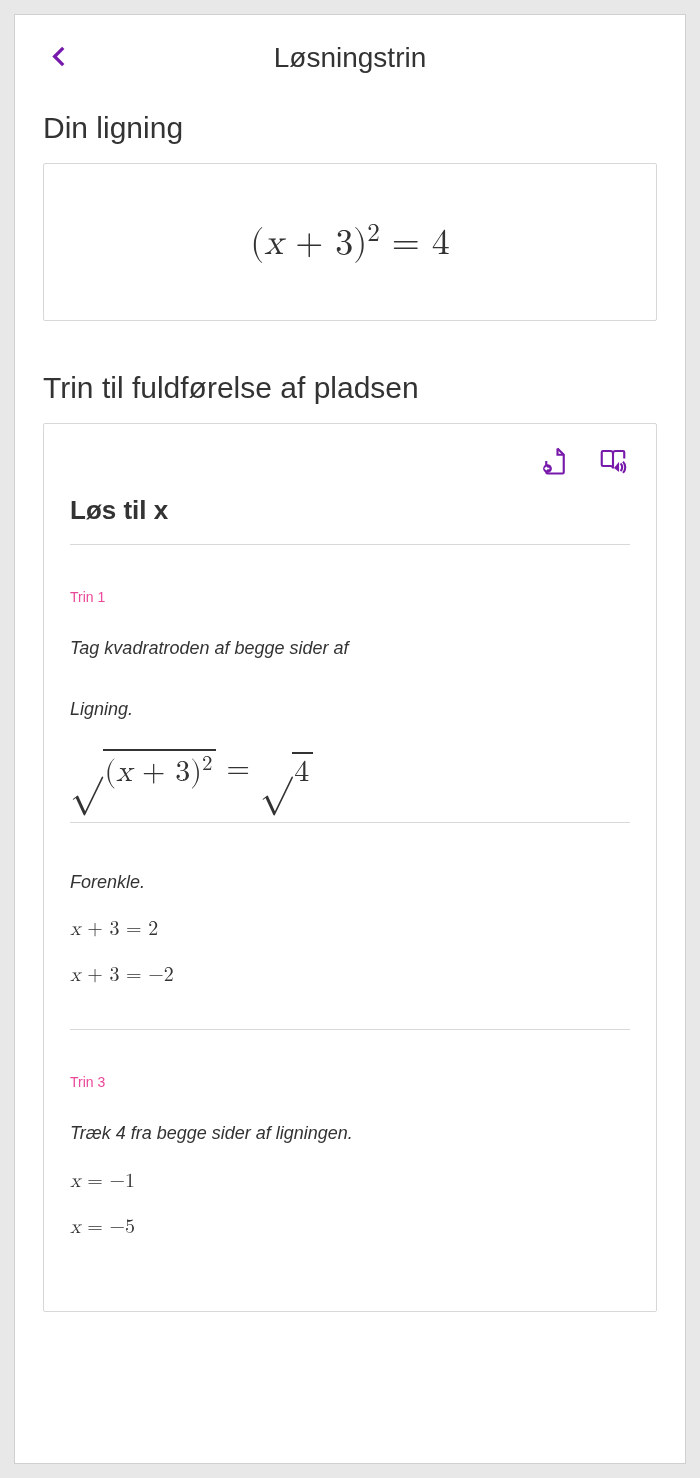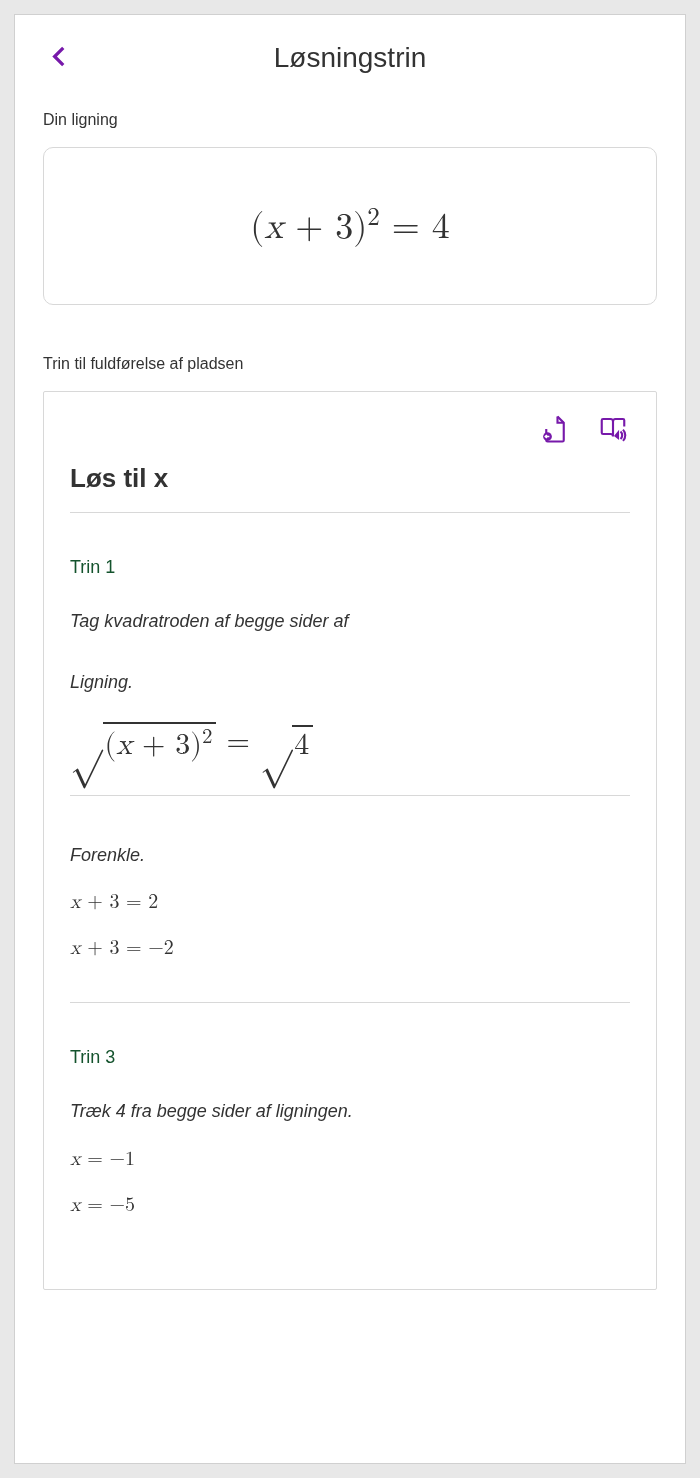--- a/index.html
+++ b/index.html
@@ -44,27 +44,27 @@
     .back-btn svg {
       width: 26px;
       height: 26px;
     }
     .header-title {
       font-size: 28px;
       font-weight: 400;
       color: #333;
     }
     .section-label {
-      font-size: 16px;
+      font-size: 30px;
       color: #333;
       margin-bottom: 18px;
     }
     .equation-box {
       border: 1px solid #d8d8d8;
-      border-radius: 10px;
+      border-radius: 2px;
       padding: 55px 20px;
       display: flex;
       justify-content: center;
       align-items: center;
       margin-bottom: 50px;
     }
     .equation-main {
       font-family: 'Cambria Math', 'Latin Modern Math', serif;
       font-size: 36px;
       color: #333;
@@ -101,22 +101,22 @@
     }
     .step {
       padding-top: 44px;
       padding-bottom: 22px;
       border-bottom: 1px solid #d8d8d8;
     }
     .step:last-child {
       border-bottom: none;
     }
     .step-label {
-      font-size: 18px;
-      color: #14532d;
+      font-size: 14px;
+      color: #ec4899;
       margin-bottom: 28px;
     }
     .step-description {
       font-size: 18px;
       color: #333;
       line-height: 1.7;
       margin-bottom: 18px;
       font-style: italic;
     }
     .math-line {

